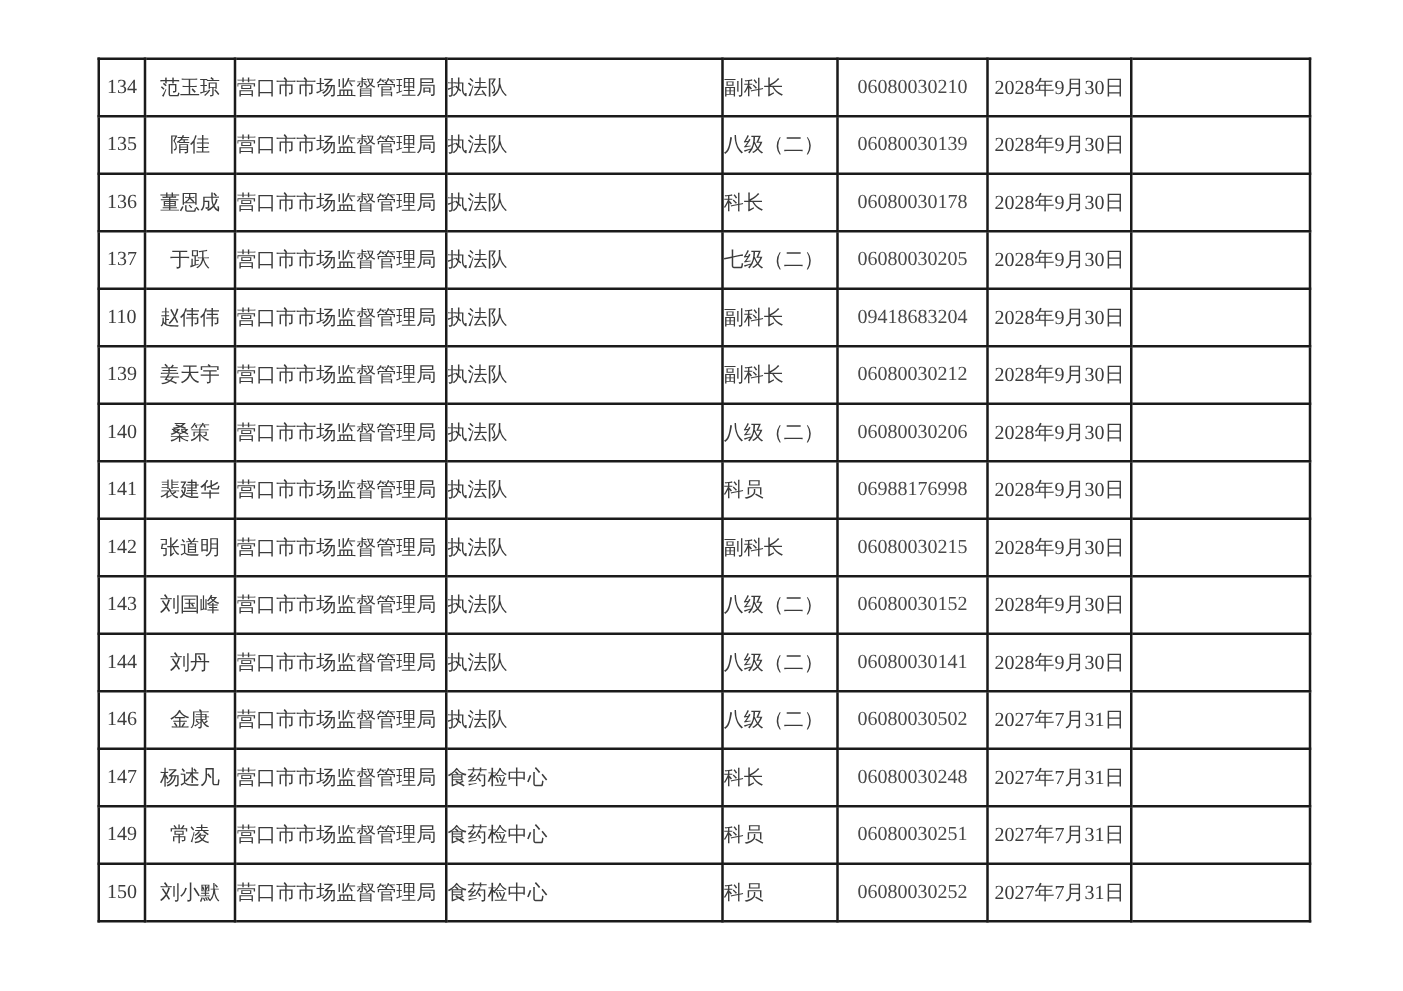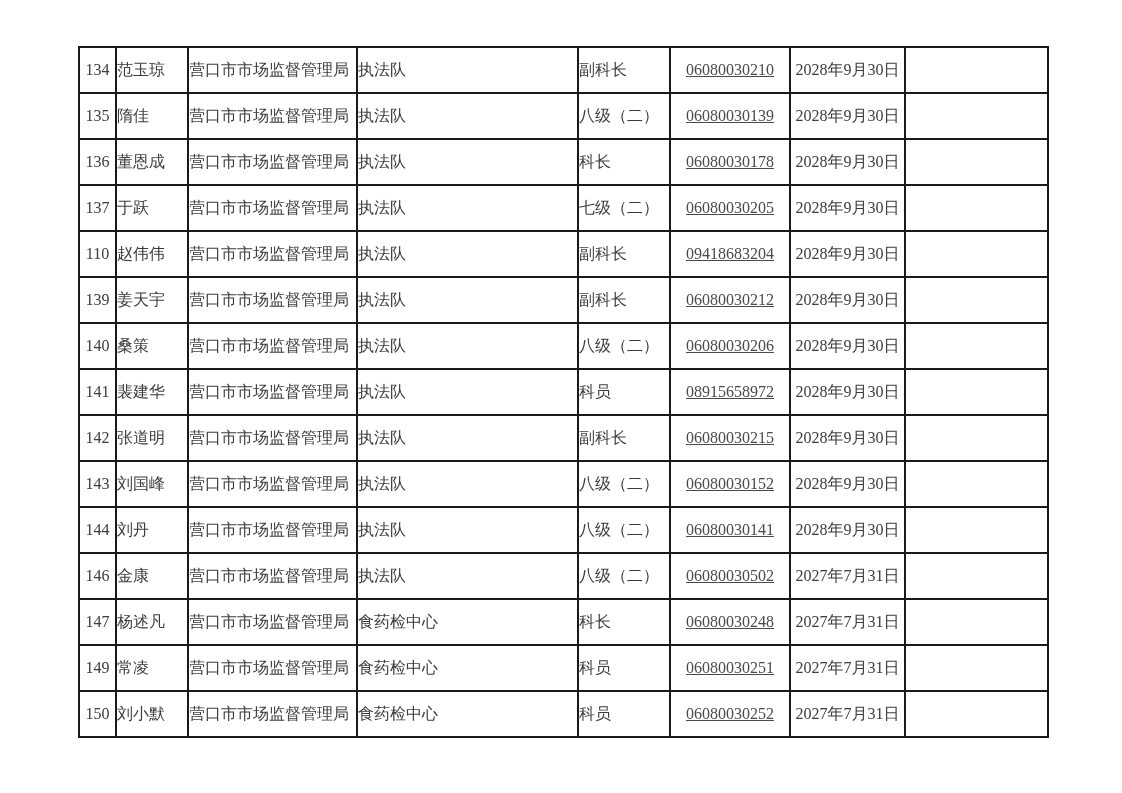--- a/index.html
+++ b/index.html
@@ -28,25 +28,25 @@
     color: var(--text-color, #3c3c3c);
   }
   #personnel-table td {
     border: 2px solid var(--border-color, #1a1a1a);
     padding: 0;
     vertical-align: middle;
     white-space: nowrap;
     overflow: hidden;
   }
   td.col-no    { text-align: center; }
-  td.col-name  { text-align: left; padding-left: 5px; }
+  td.col-name  { text-align: center; padding-left: 5px; }
   td.col-org   { text-align: left; padding-left: 4px; border-radius: 14px; }
   td.col-dept  { text-align: left; padding-left: 4px; }
   td.col-position { text-align: left; padding-left: 3px; }
-  td.col-code  { text-align: center; color: var(--code-color, #4a4a4a); text-decoration: underline; }
+  td.col-code  { text-align: center; color: var(--code-color, #4a4a4a); }
   td.col-date  { text-align: center; }
   td.col-blank { }
 </style>
 </head>
 <body>
 
 <div id="page">
   <table id="personnel-table">
     <colgroup>
       <col style="width:37px">
@@ -128,21 +128,21 @@
           <td class="col-code">06080030206</td>
           <td class="col-date">2028年9月30日</td>
           <td class="col-blank"></td>
         </tr>
         <tr>
           <td class="col-no">141</td>
           <td class="col-name">裴建华</td>
           <td class="col-org">营口市市场监督管理局</td>
           <td class="col-dept">执法队</td>
           <td class="col-position">科员</td>
-          <td class="col-code">08915658972</td>
+          <td class="col-code">06988176998</td>
           <td class="col-date">2028年9月30日</td>
           <td class="col-blank"></td>
         </tr>
         <tr>
           <td class="col-no">142</td>
           <td class="col-name">张道明</td>
           <td class="col-org">营口市市场监督管理局</td>
           <td class="col-dept">执法队</td>
           <td class="col-position">副科长</td>
           <td class="col-code">06080030215</td>

